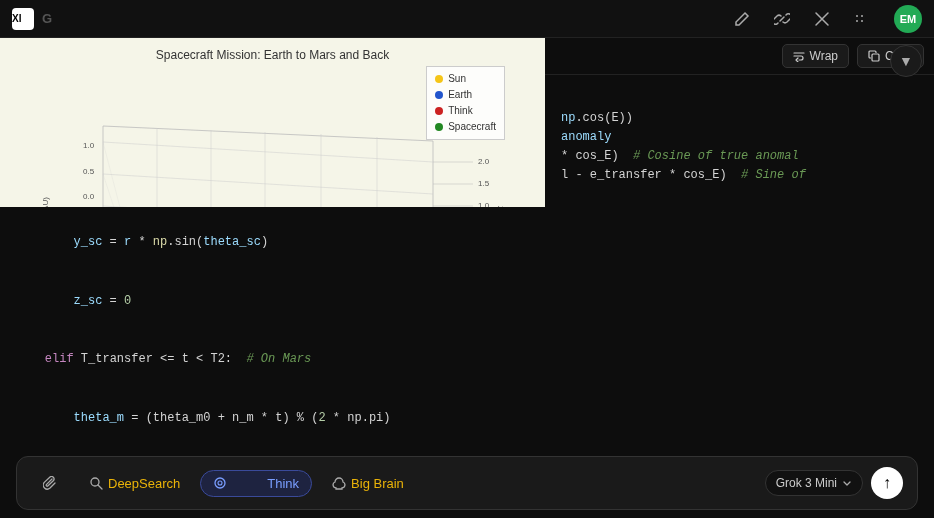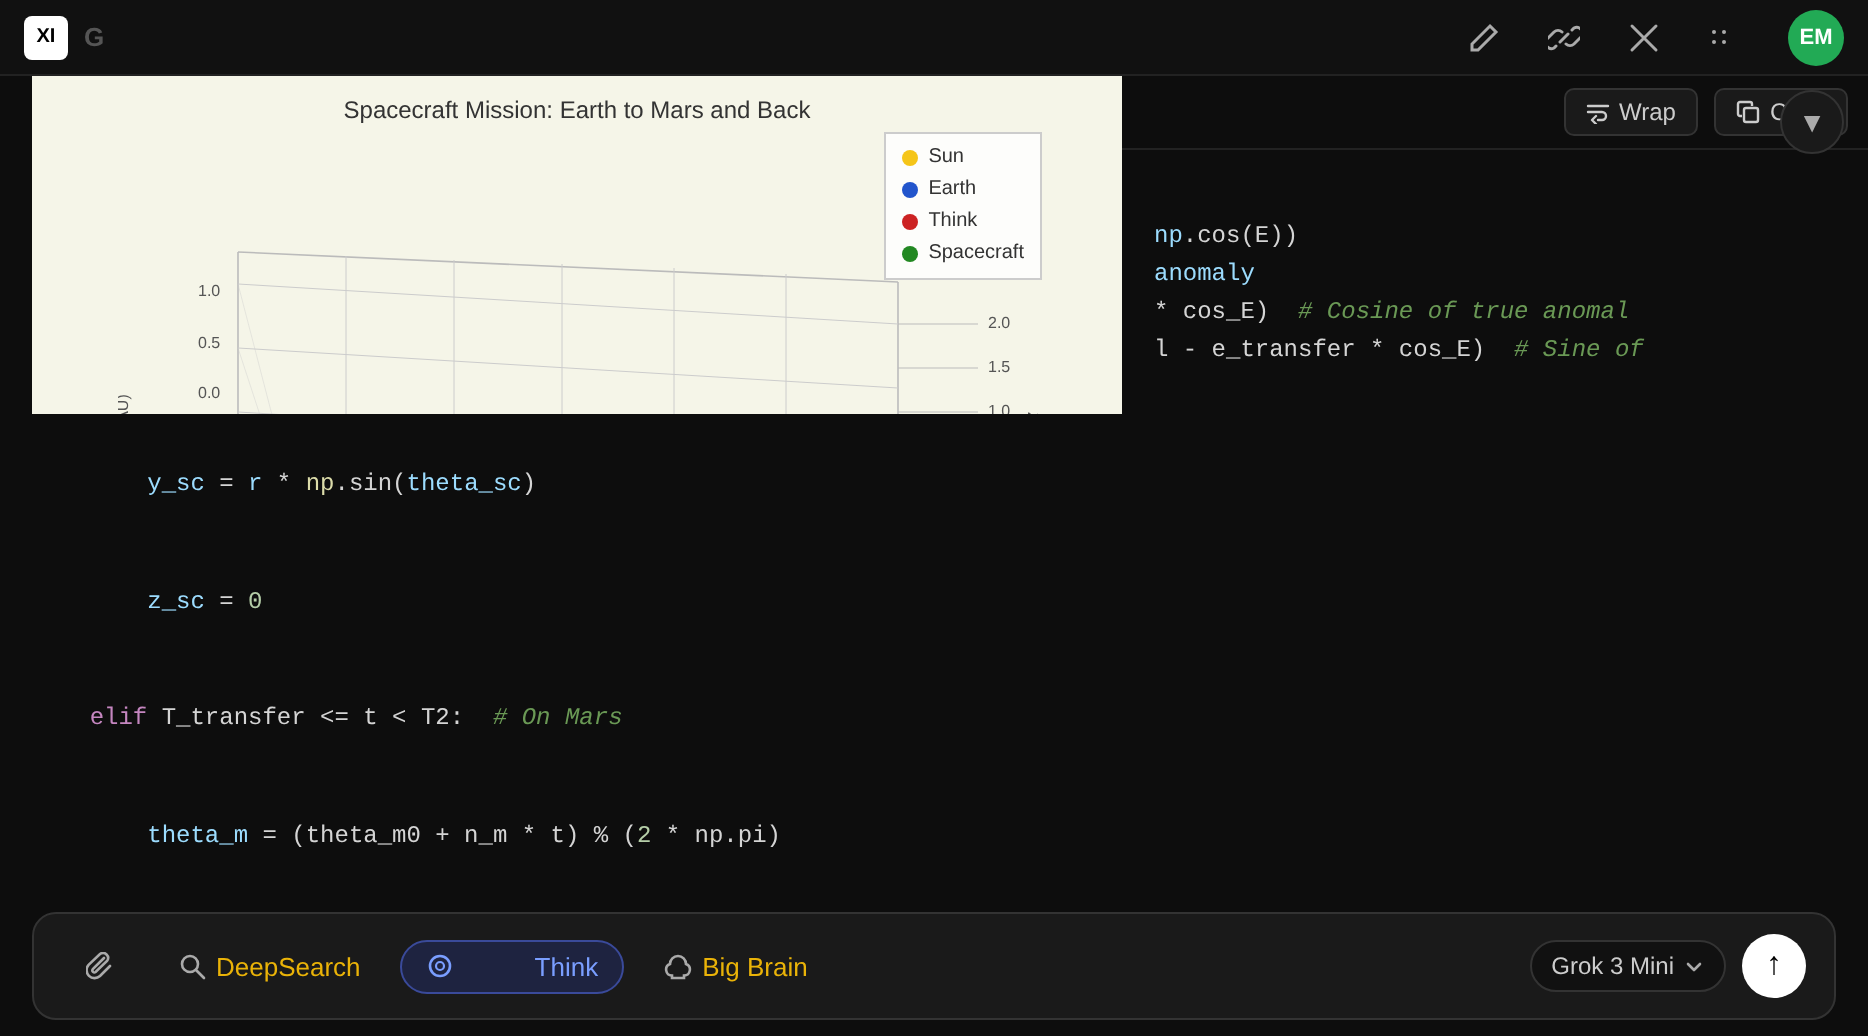--- a/index.html
+++ b/index.html
@@ -27,21 +27,21 @@
     .top-bar-left {
       display: flex;
       align-items: center;
       gap: 8px;
     }
     .top-bar-logo {
       width: 22px;
       height: 22px;
       background: #fff;
       border-radius: 4px;
-      display: flex; align-items: center; justify-content: center;
+      display: flex; align-items: center; 
       font-size: 10px; font-weight: bold; color: #000;
     }
     .top-bar-right {
       display: flex;
       align-items: center;
       gap: 24px;
     }
     .top-bar-icon {
       color: #aaa;
       cursor: pointer;
@@ -54,21 +54,20 @@
       background: #2a5;
       display: flex; align-items: center; justify-content: center;
       font-size: 11px; font-weight: 600; color: #fff;
     }
 
     
     .main-content {
       display: flex;
       flex: 1;
       overflow: hidden;
-      padding-left: 16px;
     }
 
     
     .chart-panel {
       width: 545px;
       flex-shrink: 0;
       background: #f5f5e8;
       display: flex;
       flex-direction: column;
       position: relative;

